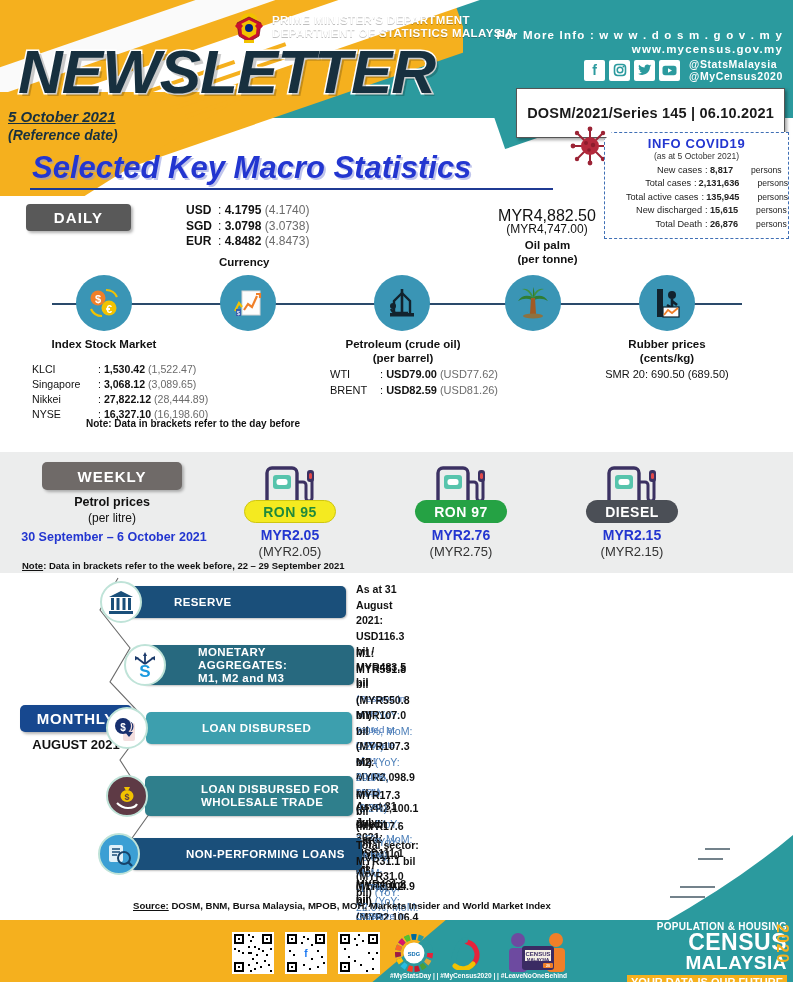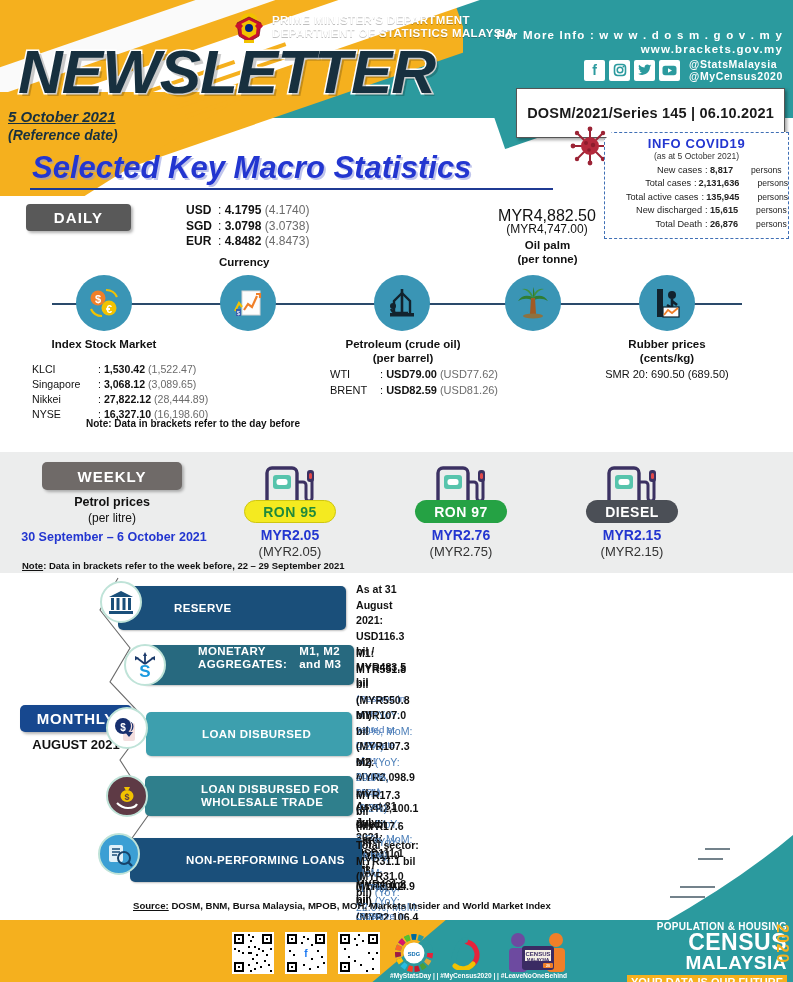--- a/index.html
+++ b/index.html
@@ -182,21 +182,21 @@
     font-size:14px; font-weight:bold; letter-spacing:.5px; position:relative; z-index:2;
   }
   .pill-ron95 { background:#f4ea20; color:#1f8a3b; border:1px solid #cfc60f; }
   .pill-ron97 { background:#25a244; color:#ffffff; }
   .pill-diesel{ background:#4b4f56; color:#ffffff; }
   .fuel-price { margin-top:4px; font-size:14px; font-weight:bold; color:#2336d0; }
   .fuel-prev  { margin-top:1px; font-size:13px; color:#333; }
 
   .mrow { position:absolute; }
   .mbar {
-    position:absolute; height:44px; border-radius:5px; color:#ffffff;
+    position:absolute; height:32px; border-radius:5px; color:#ffffff;
     display:flex; align-items:center; padding-left:56px; font-weight:bold;
     font-size:11.5px; letter-spacing:.4px; line-height:13px;
     box-shadow:1px 1px 2px rgba(0,0,0,.25);
   }
   .mbar.two { height:40px; }
   .mcircle {
     position:absolute; width:42px; height:42px; border-radius:50%;
     background:#ffffff; border:2px solid #bfe3d8; z-index:3;
     display:flex; align-items:center; justify-content:center; overflow:hidden;
   }
@@ -270,21 +270,21 @@
       <rect x="11" y="30" width="10" height="3" fill="#f2c200"></rect>
     </svg>
 
     <div class="dept-line1">PRIME MINISTER'S DEPARTMENT</div>
     <div class="dept-line2">DEPARTMENT OF STATISTICS MALAYSIA</div>
 
     <div class="newsletter-word">NEWSLETTER</div>
 
     <div class="more-info">
       <div>For More Info : w w w . d o s m . g o v . m y</div>
-      <div>www.brackets.gov.my</div>
+      <div>www.mycensus.gov.my</div>
     </div>
 
     <div class="social-box">
       <div class="sicon">f</div>
       <div class="sicon">
         <svg width="14" height="14" viewBox="0 0 14 14">
             <rect x="1.5" y="1.5" width="11" height="11" rx="3.2" fill="none" stroke="#2b9a9e" stroke-width="1.6"></rect>
             <circle cx="7" cy="7" r="2.8" fill="none" stroke="#2b9a9e" stroke-width="1.5"></circle>
             <circle cx="10.4" cy="3.6" r="0.9" fill="#2b9a9e"></circle>
           </svg>
@@ -578,21 +578,21 @@
     </div>
     <div class="mtext" style="left:356px; top:582px;">
       <div><b>As at 31 August 2021: USD116.3 bil / MYR483.5 bil</b></div>
       <div class="subnote">(Reserve in MYR valued at USD rate of 31 August 2021)</div>
       <div><b>As at 31 July 2021: USD111.1 bil / MYR461.8 bil</b></div>
       <div class="subnote">(Reserve in MYR valued at USD rate of 31 July 2021)</div>
     </div>
   </div>
 
   <div class="mrow">
-    <div class="mbar two" style="left:142px; top:645px; width:212px; background:#27697f; align-items:flex-start; justify-content:center;">
+    <div class="mbar two" style="left:142px; top:645px; width:212px; background:#27697f; flex-direction:column; align-items:flex-start; justify-content:center;">
       <span>MONETARY AGGREGATES:</span>
       <span>M1, M2 and M3</span>
     </div>
     <div class="mcircle" style="left:124px; top:644px;">
       <svg width="30" height="30" viewBox="0 0 30 30">
         <g stroke="#1b3a6b" stroke-width="1.8" fill="none">
           <path d="M15 14 L15 4"></path>
             <path d="M15 14 L7 8"></path>
             <path d="M15 14 L23 8"></path>
         </g>

